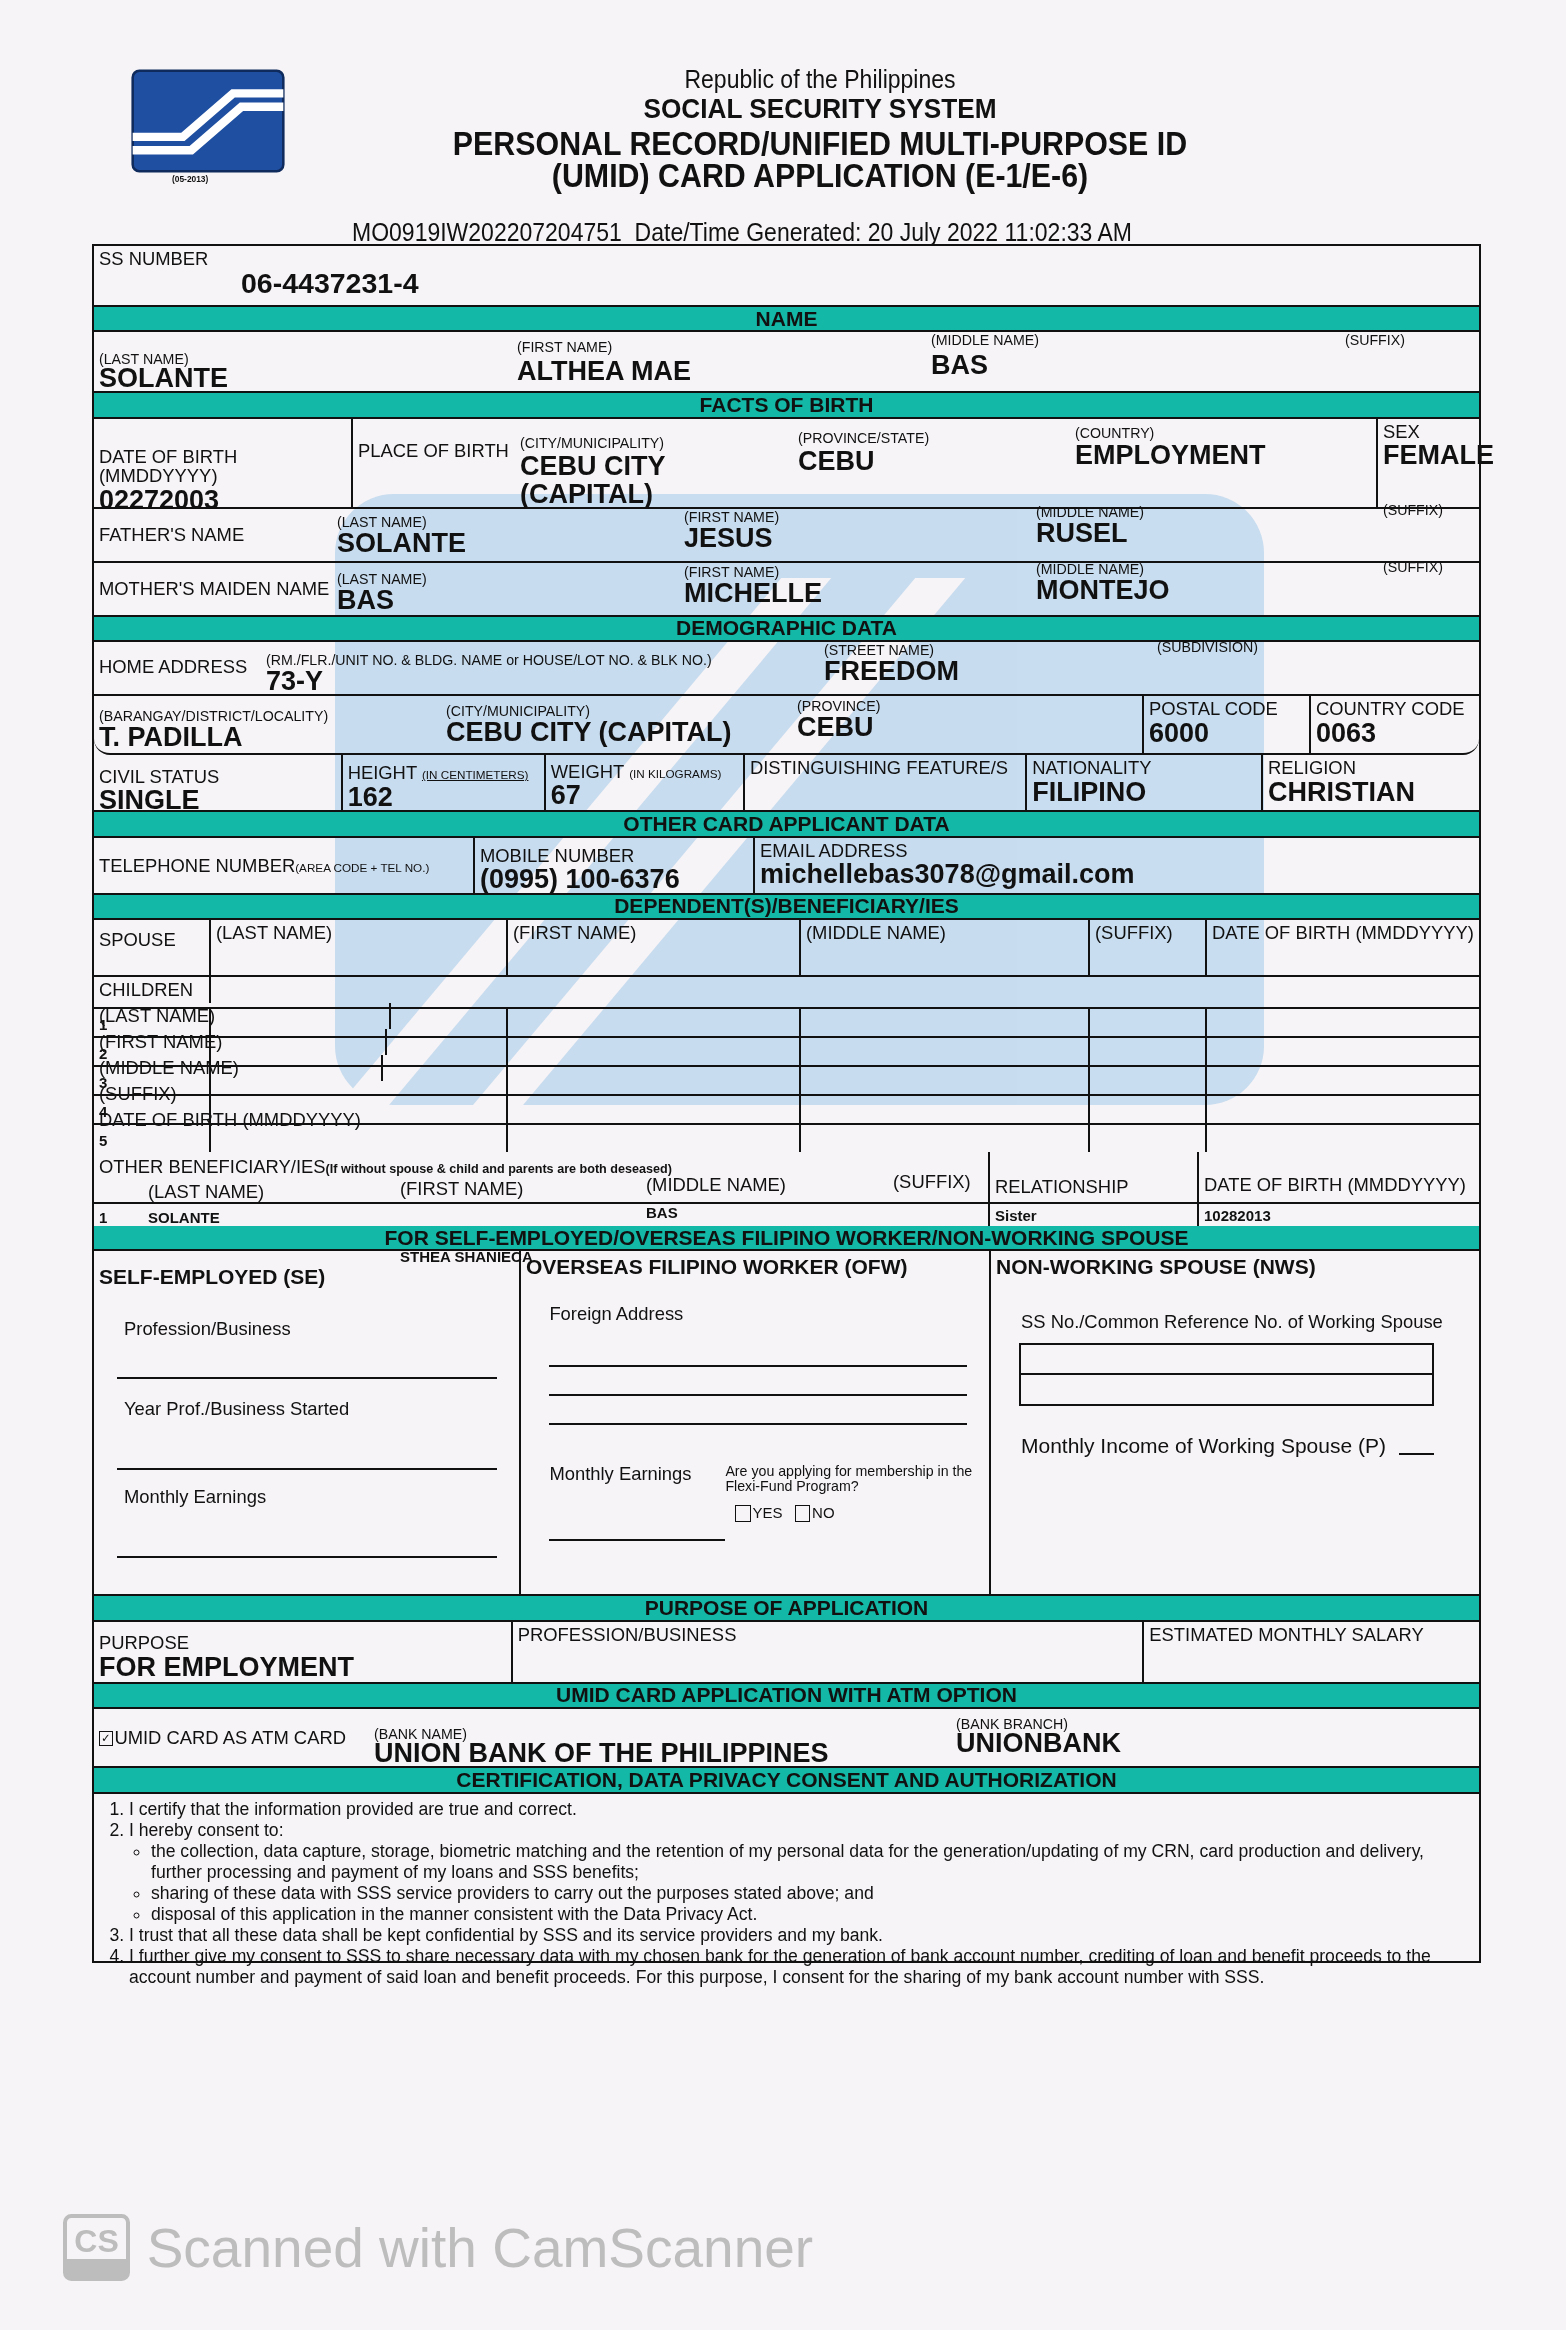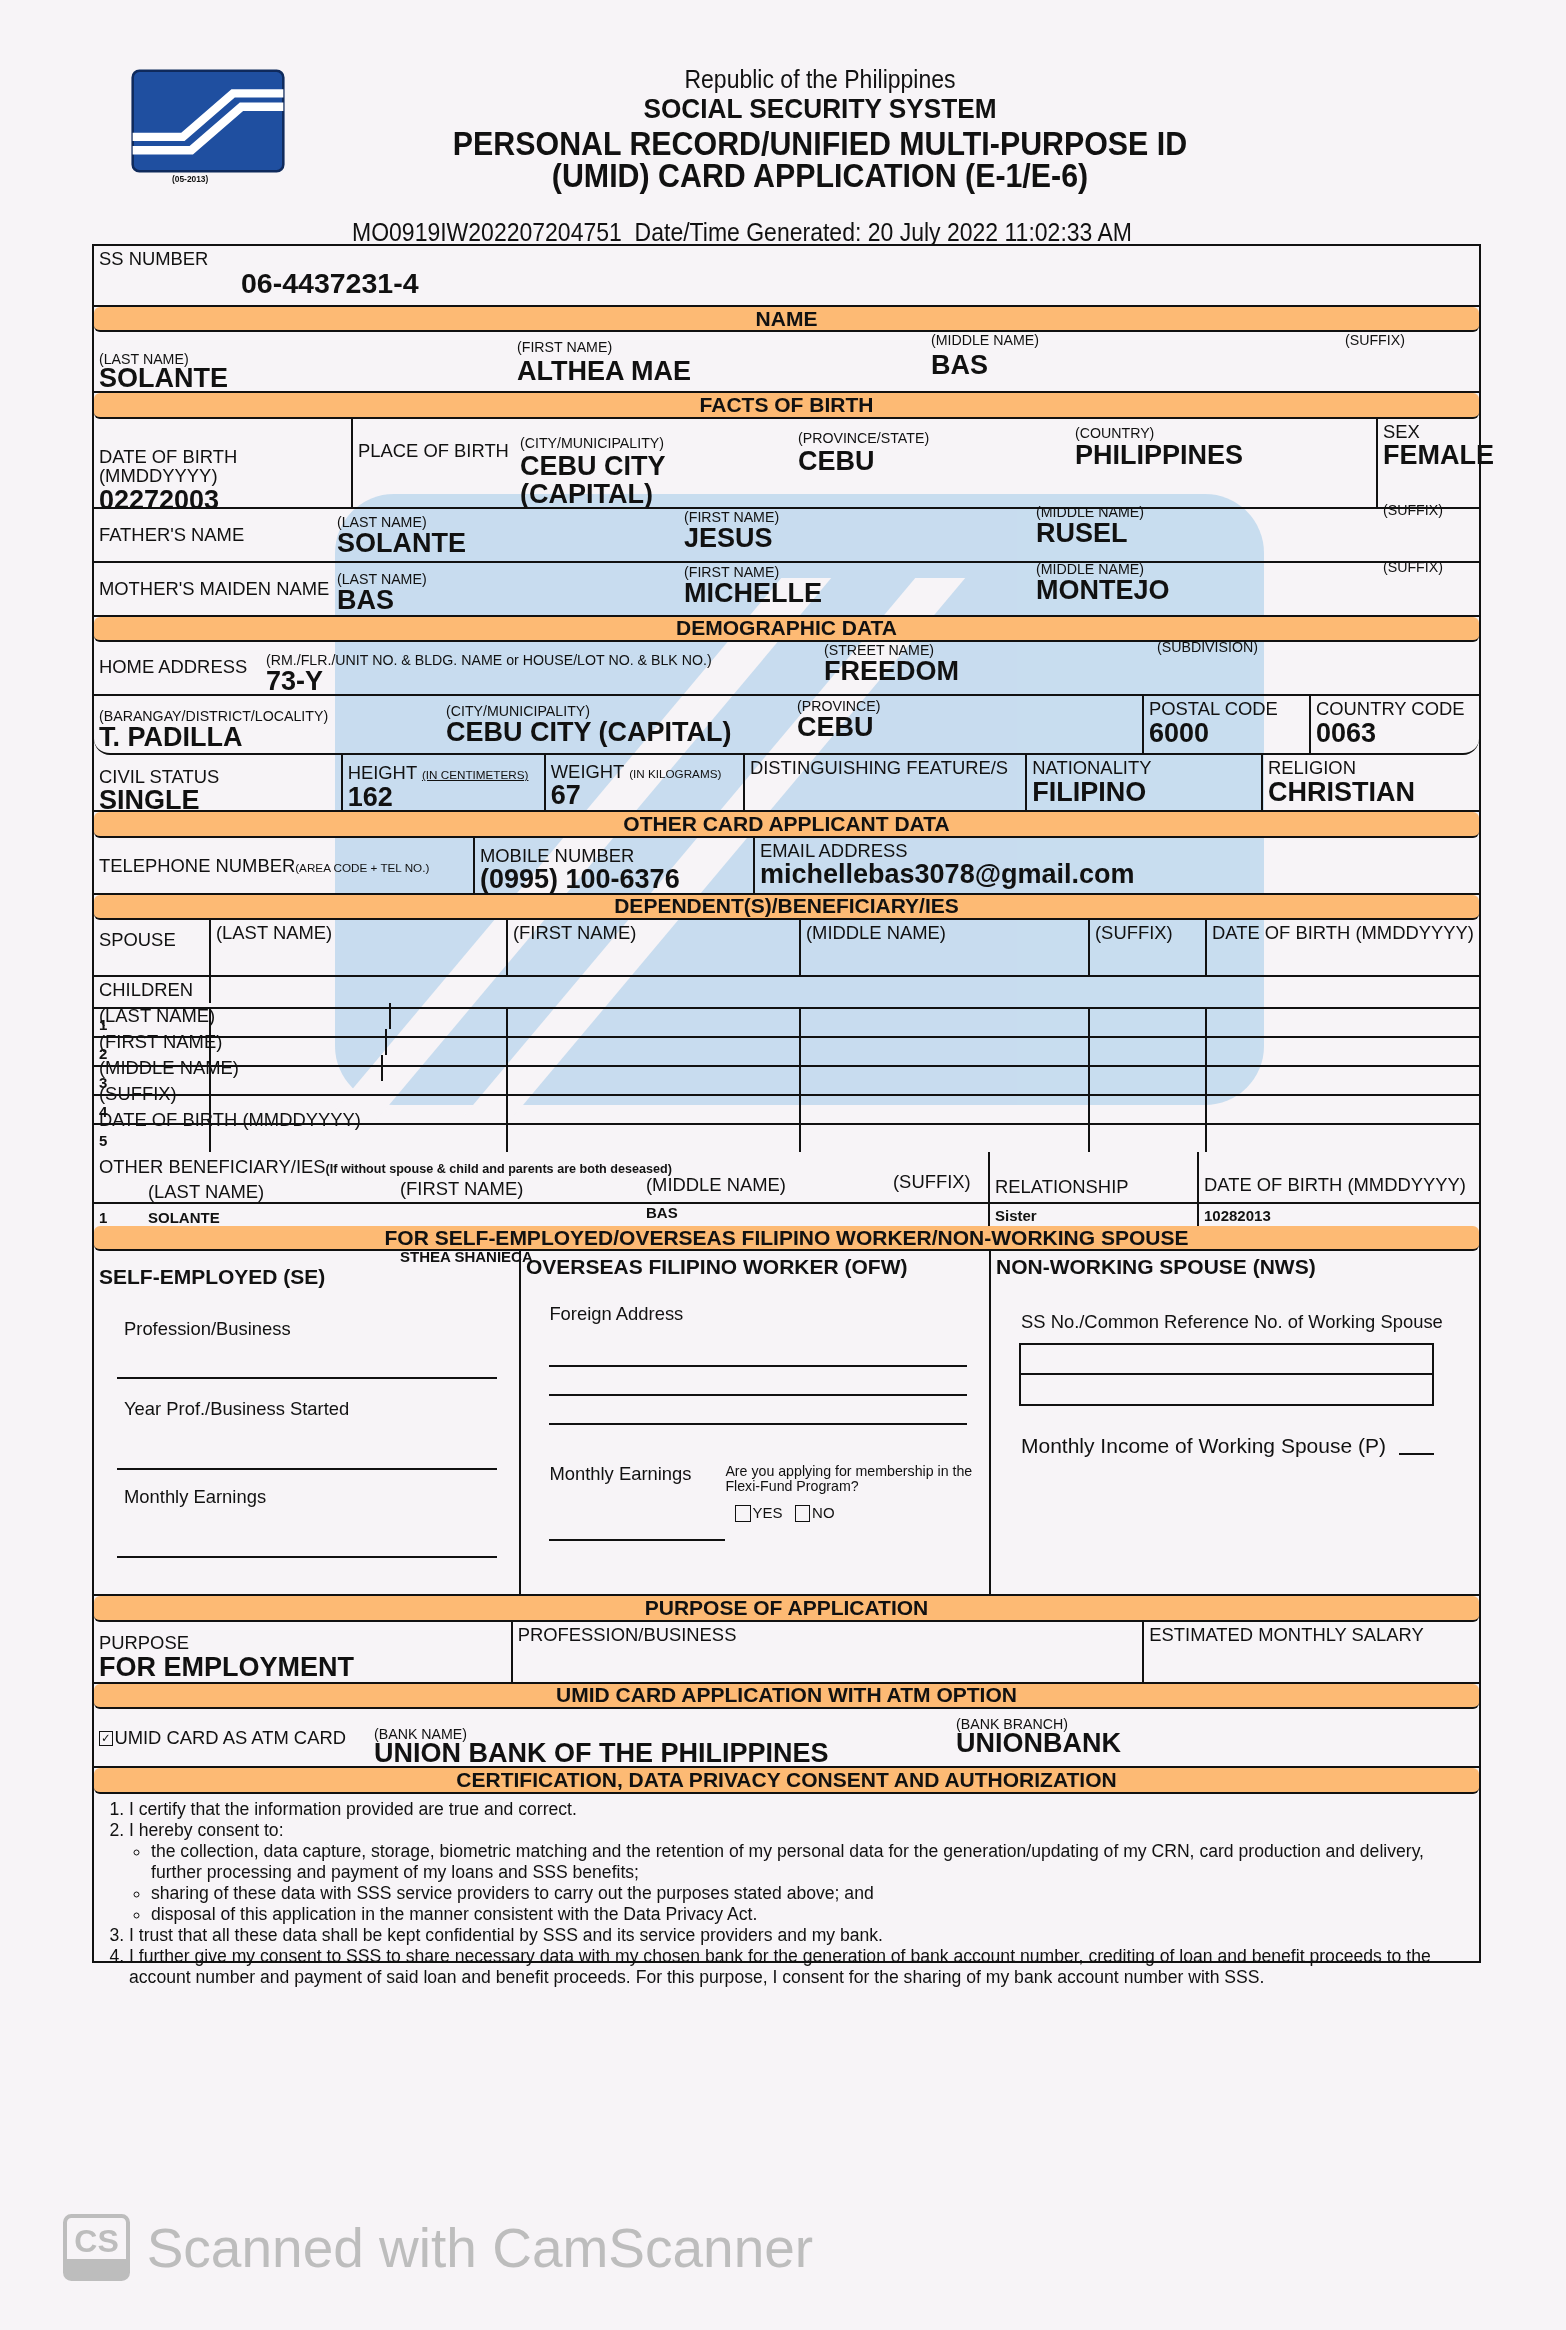--- a/index.html
+++ b/index.html
@@ -16,21 +16,21 @@
   .h1 { top:67px; font-size:25px; }
   .h2 { top:94px; font-size:28.5px; font-weight:bold; }
   .h3 { top:127px; font-size:33px; font-weight:bold; }
   .h4 { top:159px; font-size:33px; font-weight:bold; }
   .gen { position:absolute; left:352px; top:218px; font-size:25px; transform:scaleX(0.92); transform-origin:left; }
 
   
   .form { position:absolute; left:92px; top:244px; width:1385px; border:2.5px solid #111; background:transparent; }
   .row { display:flex; border-bottom:2.5px solid #111; position:relative; }
   .row:last-child { border-bottom:none; }
-  .band { background:#fdba74; height:23.4px; justify-content:center; align-items:center; font-weight:bold; font-size:21px;border-radius:6px; }
+  .band { background:#14b8a6; height:23.4px; justify-content:center; align-items:center; font-weight:bold; font-size:21px; }
   .cell { border-right:2.5px solid #111; padding:3.3px 5px; box-sizing:border-box; position:relative; }
   .cell:last-child { border-right:none; }
   .lbl { font-size:18.4px; line-height:1.05; }
   .sm { font-size:14.2px; }
   .val { font-size:27px; font-weight:bold; line-height:1.05; }
   .watermark {
     position:absolute; left:335px; top:494px; width:929px; height:611px;
     background:#a9cdea; opacity:0.6; border-radius:59px; pointer-events:none;
   }
   .wm-stripe { position:absolute; background:#f7f4f7; transform:skewX(-40deg); }
@@ -97,21 +97,21 @@
       <div class="lbl" style="margin-top:25px;">DATE OF BIRTH (MMDDYYYY)</div>
       <div class="val">02272003</div>
     </div>
     <div class="cell" style="width:1025px;">
       <span class="abs lbl" style="left:5px; top:22px;">PLACE OF BIRTH</span>
       <span class="abs sm" style="left:167px; top:16.7px;">(CITY/MUNICIPALITY)</span>
       <span class="abs val" style="left:167px; top:33px; width:151px;">CEBU CITY (CAPITAL)</span>
       <span class="abs sm" style="left:445px; top:11.7px;">(PROVINCE/STATE)</span>
       <span class="abs val" style="left:445px; top:28.5px;">CEBU</span>
       <span class="abs sm" style="left:722px; top:6.7px;">(COUNTRY)</span>
-      <span class="abs val" style="left:722px; top:22px;">PHILIPPINES</span>
+      <span class="abs val" style="left:722px; top:22px;">EMPLOYMENT</span>
     </div>
     <div class="cell" style="width:100px;">
       <div class="lbl">SEX</div>
       <div class="val">FEMALE</div>
     </div>
   </div>
 
   <div class="row" style="height:52px;">
     <div class="cell" style="width:100%; border:none;">
       <span class="abs lbl" style="left:5px; top:16.7px;">FATHER'S NAME</span>

